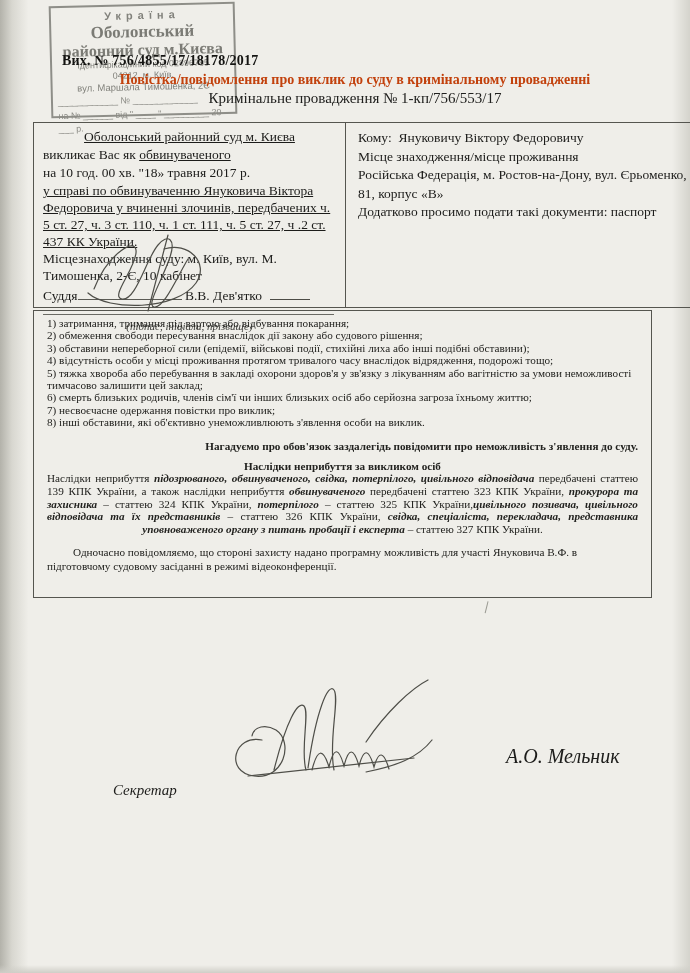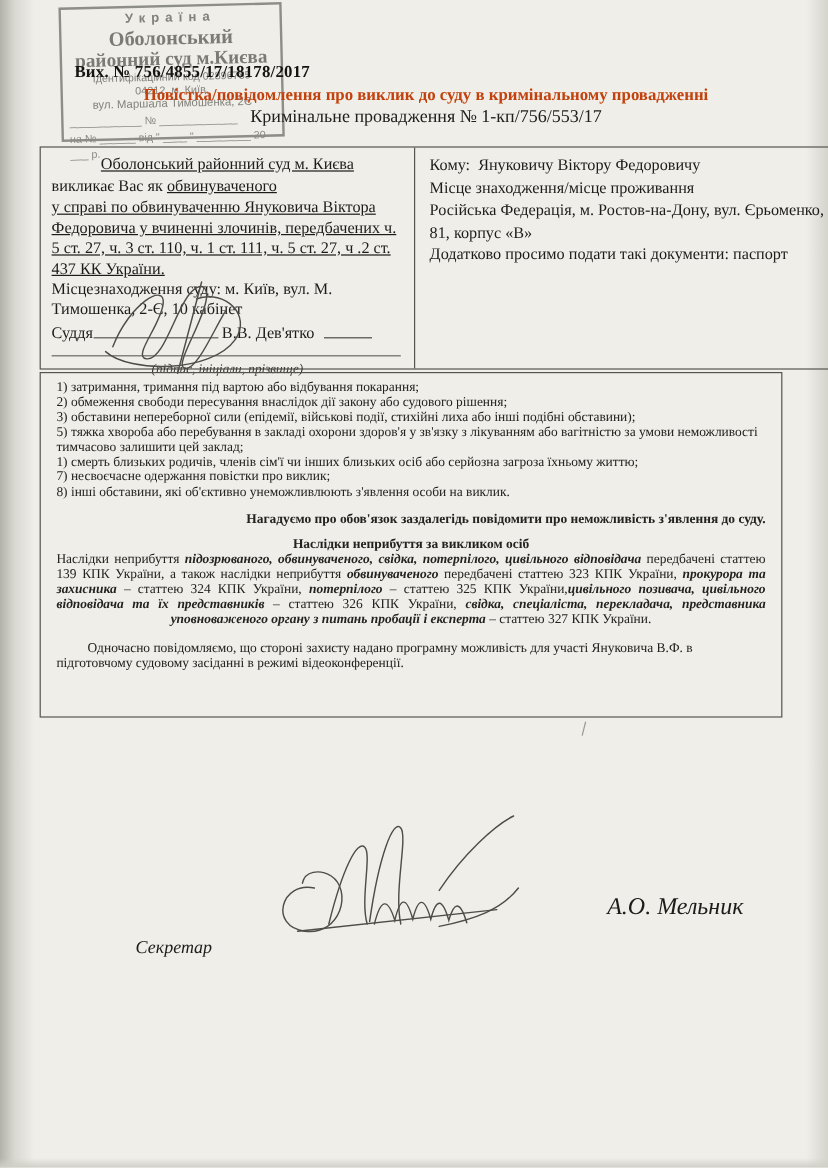--- a/index.html
+++ b/index.html
@@ -114,20 +114,21 @@
   </div>
 
   <div class="out-number">Вих. № 756/4855/17/18178/2017</div>
   <div class="doc-title">Повістка/повідомлення про виклик до суду в кримінальному провадженні</div>
   <div class="doc-case">Кримінальне провадження № 1-кп/756/553/17</div>
 
   <div class="table1">
     <div class="cell-l">
       <div class="center u">Оболонський районний суд м. Києва</div>
       <div><span>викликає Вас як </span><span class="u">обвинуваченого</span></div>
+      <div>на 10 год. 00 хв. "18» травня 2017 р.</div>
       <div class="case-block">у справі по обвинуваченню Януковича Віктора Федоровича у вчиненні злочинів, передбачених ч. 5 ст. 27, ч. 3 ст. 110, ч. 1 ст. 111, ч. 5 ст. 27, ч .2 ст. 437 КК України.</div>
       <div class="loc-block">Місцезнаходження суду: м. Київ, вул. М. Тимошенка, 2-Є, 10 кабінет</div>
       <div class="judge-row">
         <span>Суддя</span><span class="fill-line"></span>&nbsp;<span>В.В. Дев'ятко</span><span class="dash-line"></span>
       </div>
       <div class="sig-rule"></div>
       <div class="sig-caption">(підпис, ініціали, прізвище)</div>
       <svg class="judge-sig" width="180" height="85" viewBox="0 0 180 85">
         <path d="M14,58 C28,22 58,4 56,22 C54,40 30,66 42,68 C56,70 66,28 78,14 C88,2 96,8 90,26 C82,50 66,74 74,76 C84,78 98,44 108,28"></path>
         <path d="M8,62 C28,80 96,80 116,52 C130,32 108,10 84,18"></path>
@@ -139,22 +140,23 @@
       <div>Місце знаходження/місце проживання</div>
       <div>Російська Федерація, м. Ростов-на-Дону, вул. Єрьоменко, 81, корпус «В»</div>
       <div>Додатково просимо подати такі документи: паспорт</div>
     </div>
   </div>
 
   <div class="box2">
     <div class="item">1) затримання, тримання під вартою або відбування покарання;</div>
     <div class="item">2) обмеження свободи пересування внаслідок дії закону або судового рішення;</div>
     <div class="item">3) обставини непереборної сили (епідемії, військові події, стихійні лиха або інші подібні обставини);</div>
+    <div class="item">4) відсутність особи у місці проживання протягом тривалого часу внаслідок відрядження, подорожі тощо;</div>
     <div class="item">5) тяжка хвороба або перебування в закладі охорони здоров'я у зв'язку з лікуванням або вагітністю за умови неможливості тимчасово залишити цей заклад;</div>
-    <div class="item">1) смерть близьких родичів, членів сім'ї чи інших близьких осіб або серйозна загроза їхньому життю;</div>
+    <div class="item">6) смерть близьких родичів, членів сім'ї чи інших близьких осіб або серйозна загроза їхньому життю;</div>
     <div class="item">7) несвоєчасне одержання повістки про виклик;</div>
     <div class="item">8) інші обставини, які об'єктивно унеможливлюють з'явлення особи на виклик.</div>
     <div class="reminder">Нагадуємо про обов'язок заздалегідь повідомити про неможливість з'явлення до суду.</div>
     <div class="cons-head">Наслідки неприбуття за викликом осіб</div>
     <div class="cons-para"><span>Наслідки неприбуття </span><span class="bi">підозрюваного, обвинуваченого, свідка, потерпілого, цивільного відповідача</span><span> передбачені статтею 139 КПК України, а також наслідки неприбуття </span><span class="bi">обвинуваченого</span><span> передбачені статтею 323 КПК України, </span><span class="bi">прокурора та захисника</span><span> – статтею 324 КПК України, </span><span class="bi">потерпілого</span><span> – статтею 325 КПК України,</span><span class="bi">цивільного позивача, цивільного відповідача та їх представників</span><span> – статтею 326 КПК України, </span><span class="bi">свідка, спеціаліста, перекладача, представника уповноваженого органу з питань пробації і експерта</span><span> – статтею 327  КПК України.</span></div>
     <div class="video-para">Одночасно повідомляємо, що стороні захисту надано програмну можливість для участі Януковича В.Ф. в підготовчому судовому засіданні в режимі відеоконференції.</div>
   </div>
 
   <div class="pen-mark"></div>
 

